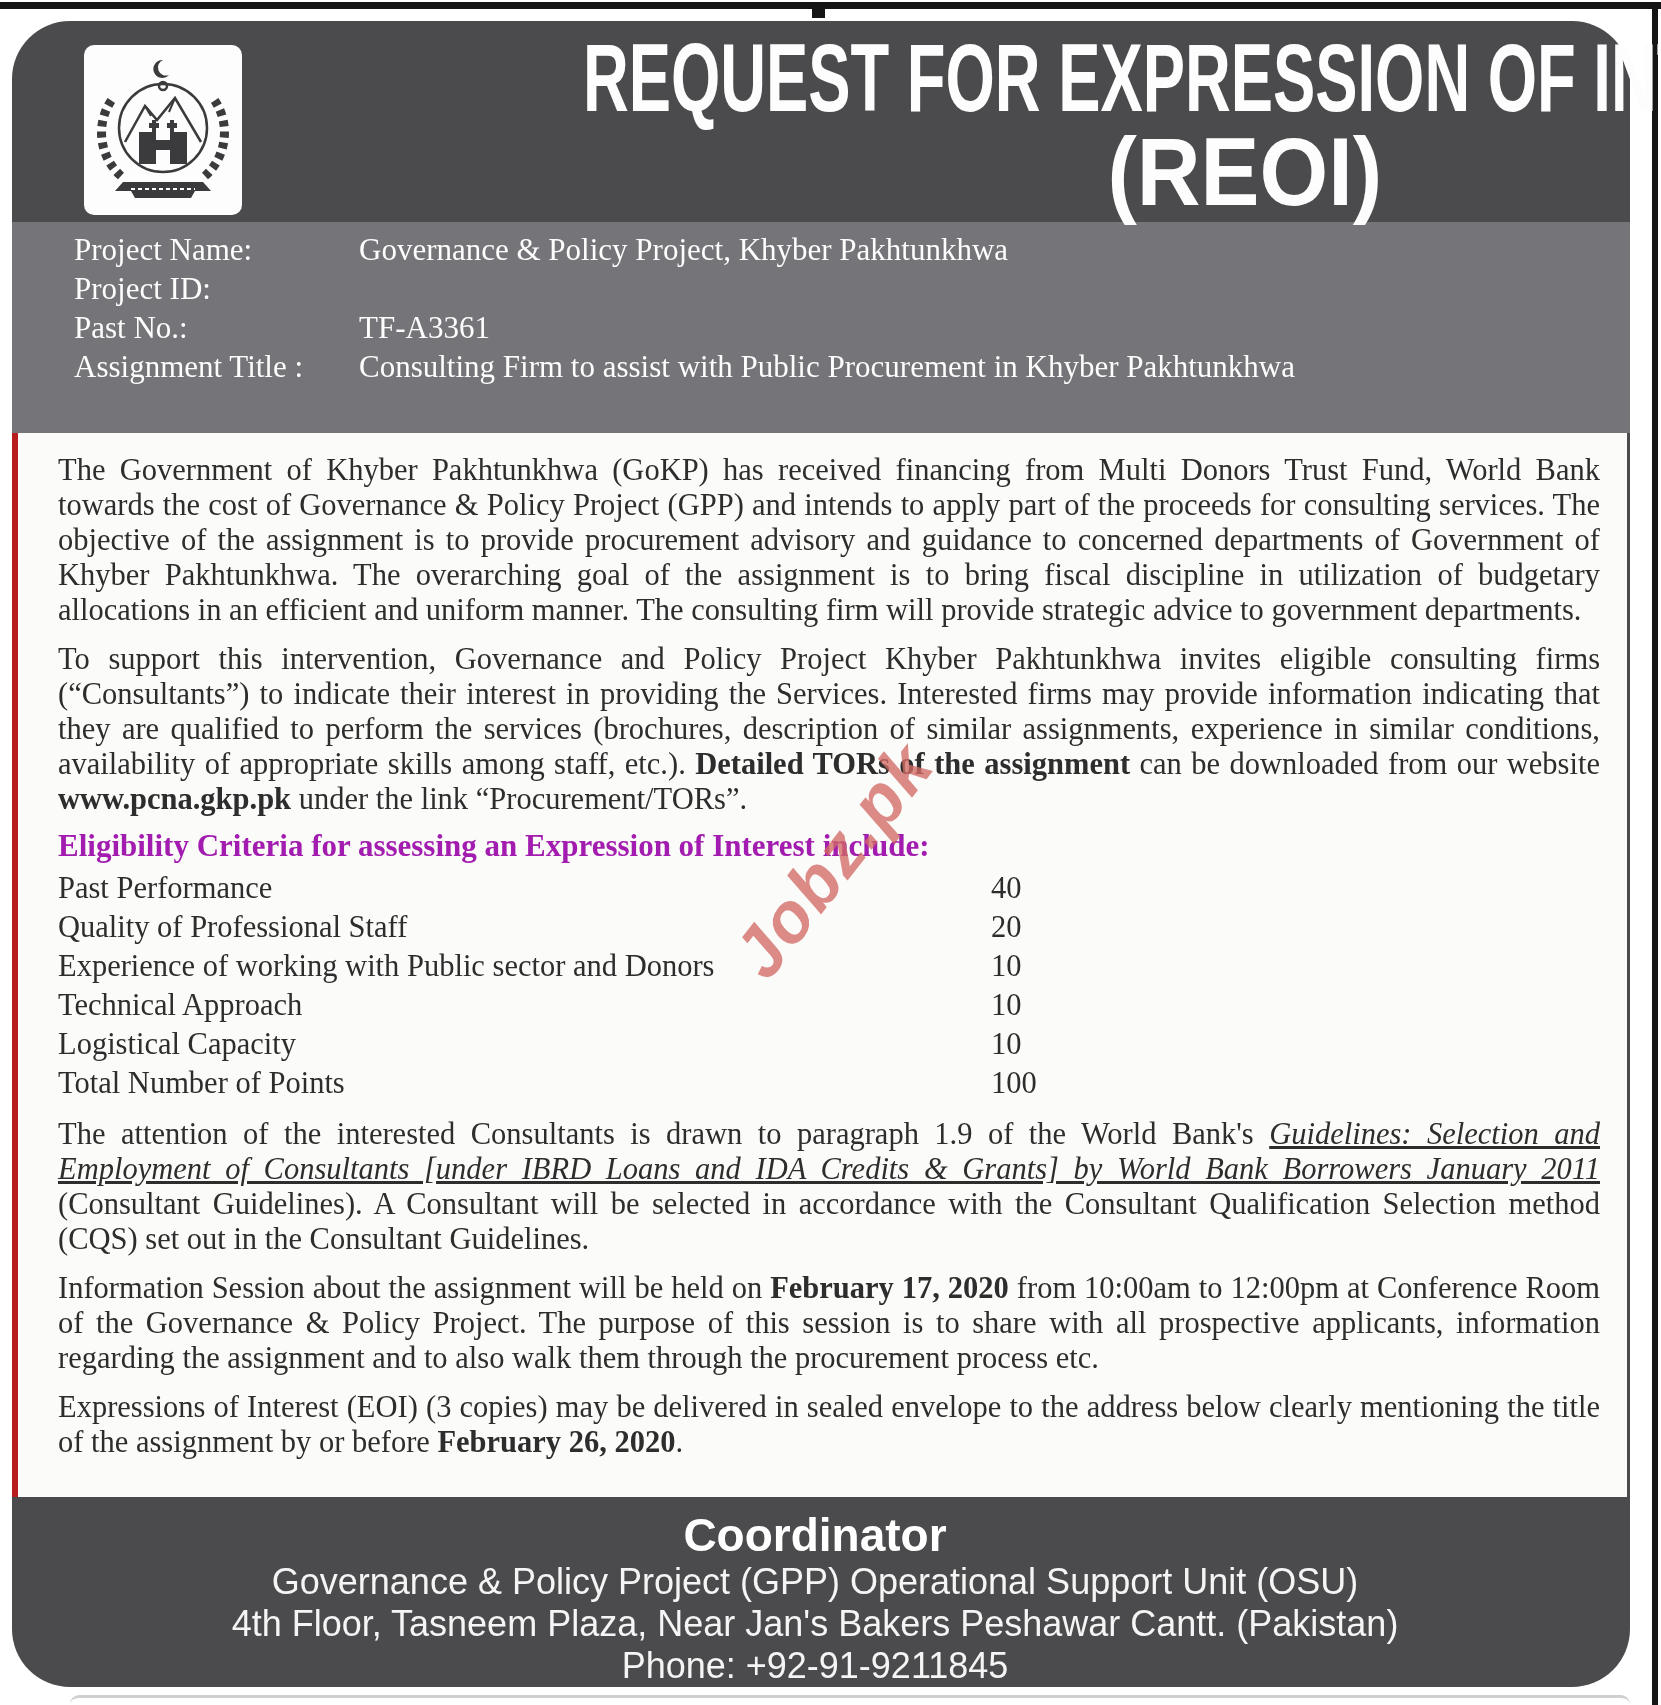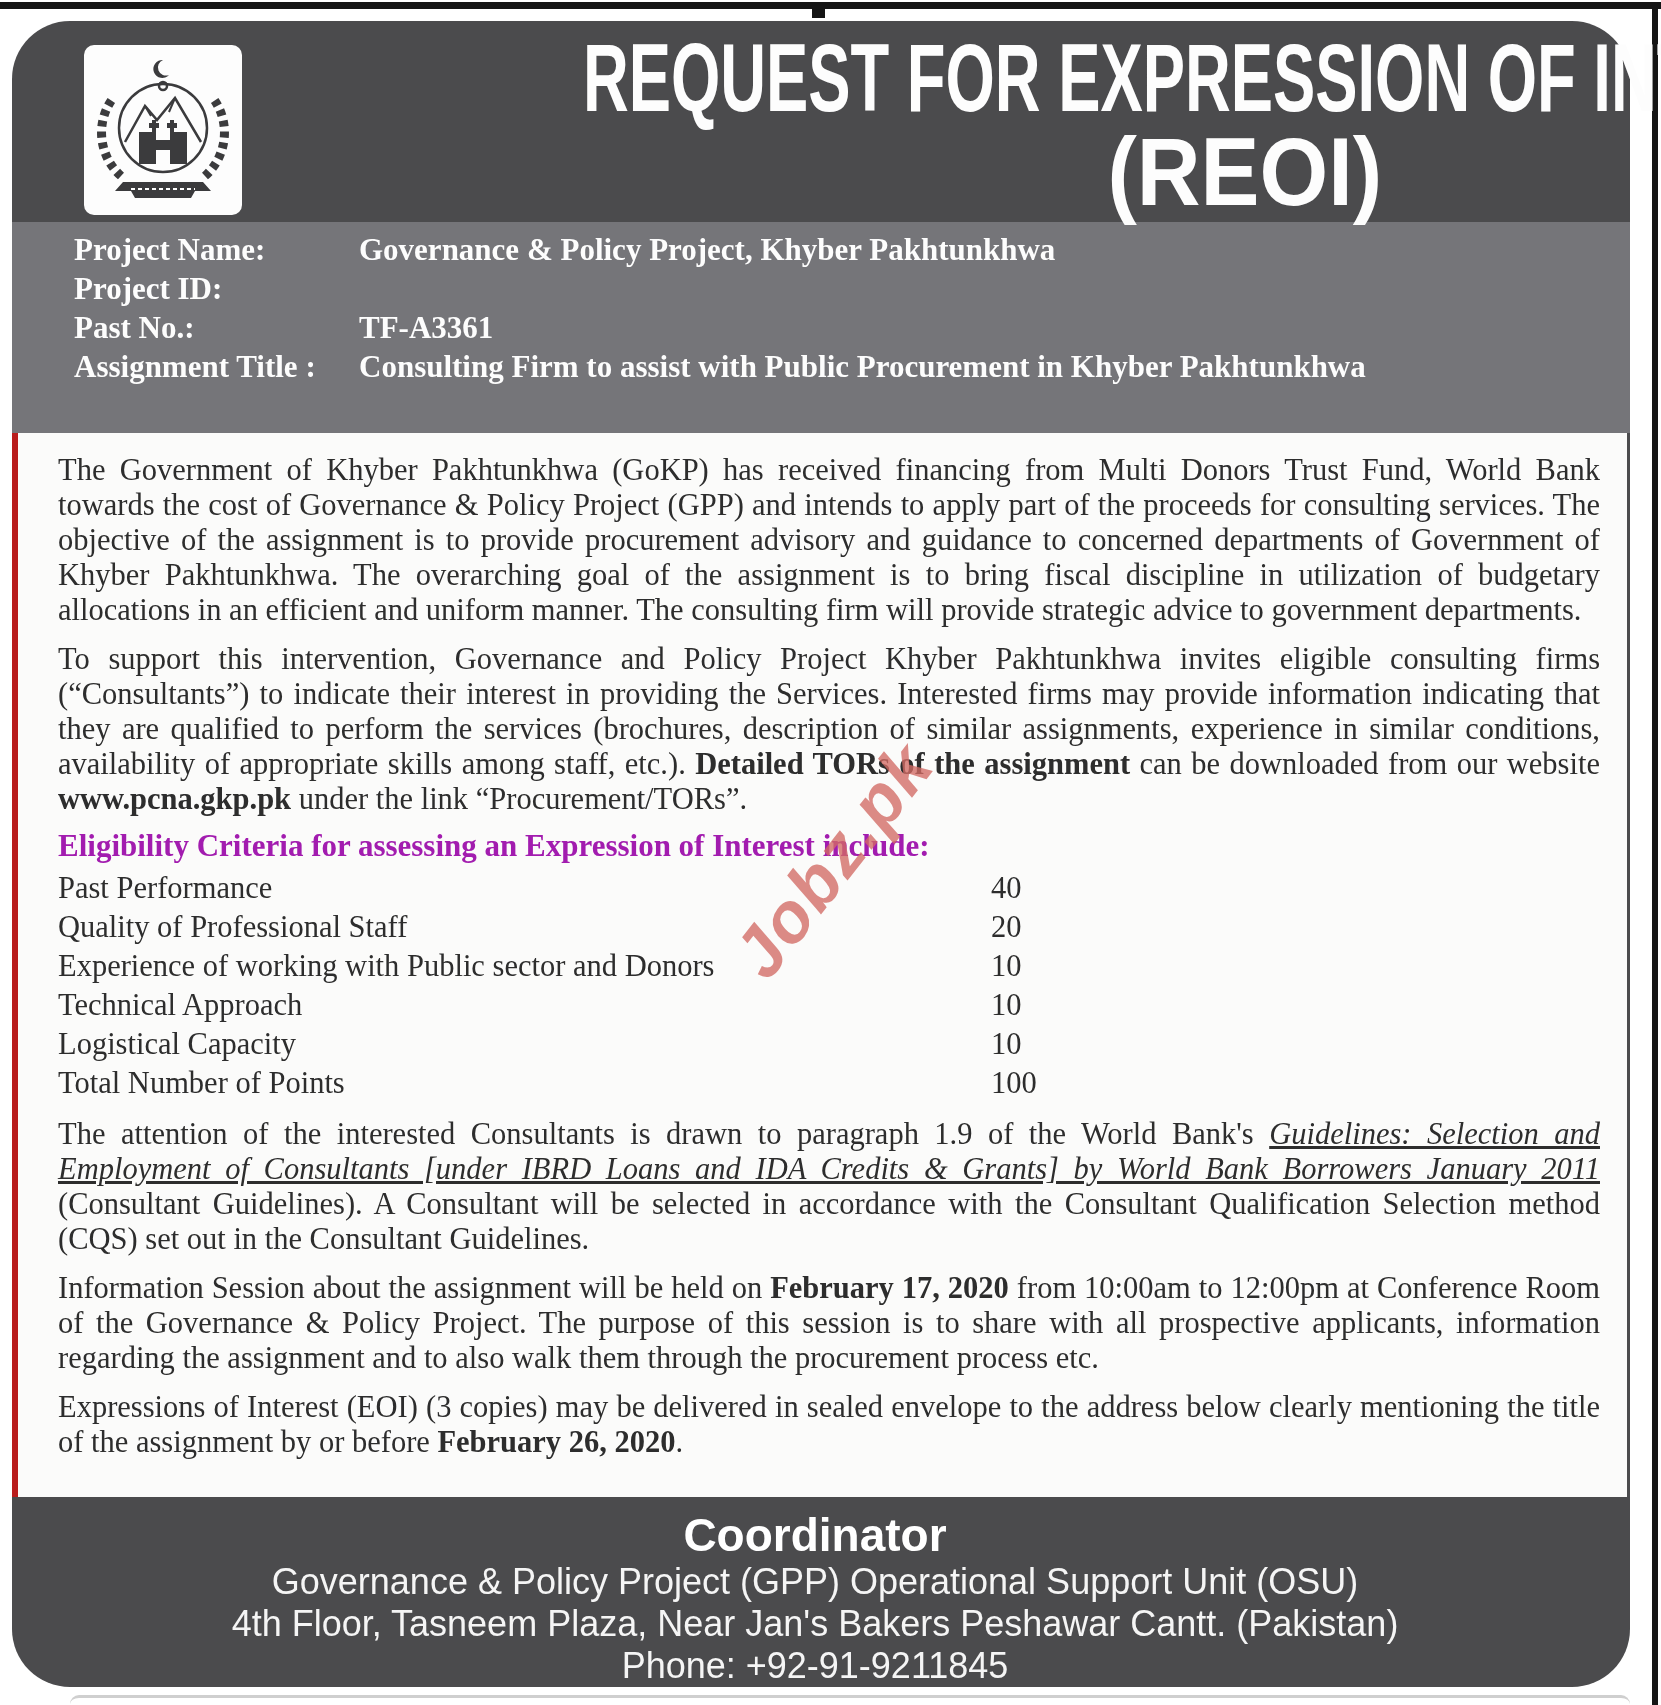--- a/index.html
+++ b/index.html
@@ -24,21 +24,21 @@
   }
   .title-wrap{
     flex:1;text-align:center;color:#fdfdfd;
     font-family:"Liberation Sans", sans-serif;font-weight:bold;margin-top:8px;
   }
   .title-line1{font-size:96px;line-height:98px;white-space:nowrap;transform:scaleX(0.66);transform-origin:center;letter-spacing:0;}
   .title-line2{font-size:96px;line-height:90px;white-space:nowrap;transform:scaleX(0.92);transform-origin:center;}
 
   
   .project-info{
-    background:#757579;color:#fdfdfd;font-weight:bold;font-size:31px;
+    background:#757579;color:#fdfdfd;font-weight:normal;font-size:31px;
     padding:8px 20px 8px 62px;box-sizing:border-box;height:211px;
   }
   .info-row{display:flex;line-height:39px;}
   .info-label{width:250px;flex:none;}
   .info-value{flex:1;margin-left:35px;}
 
   
   .ad-body{
     background:#fbfbfa;border-left:6px solid #b91c1c;border-right:3px solid #4c4c4e;
     padding:20px 27px 8px 40px;box-sizing:border-box;height:1064px;overflow:hidden;

